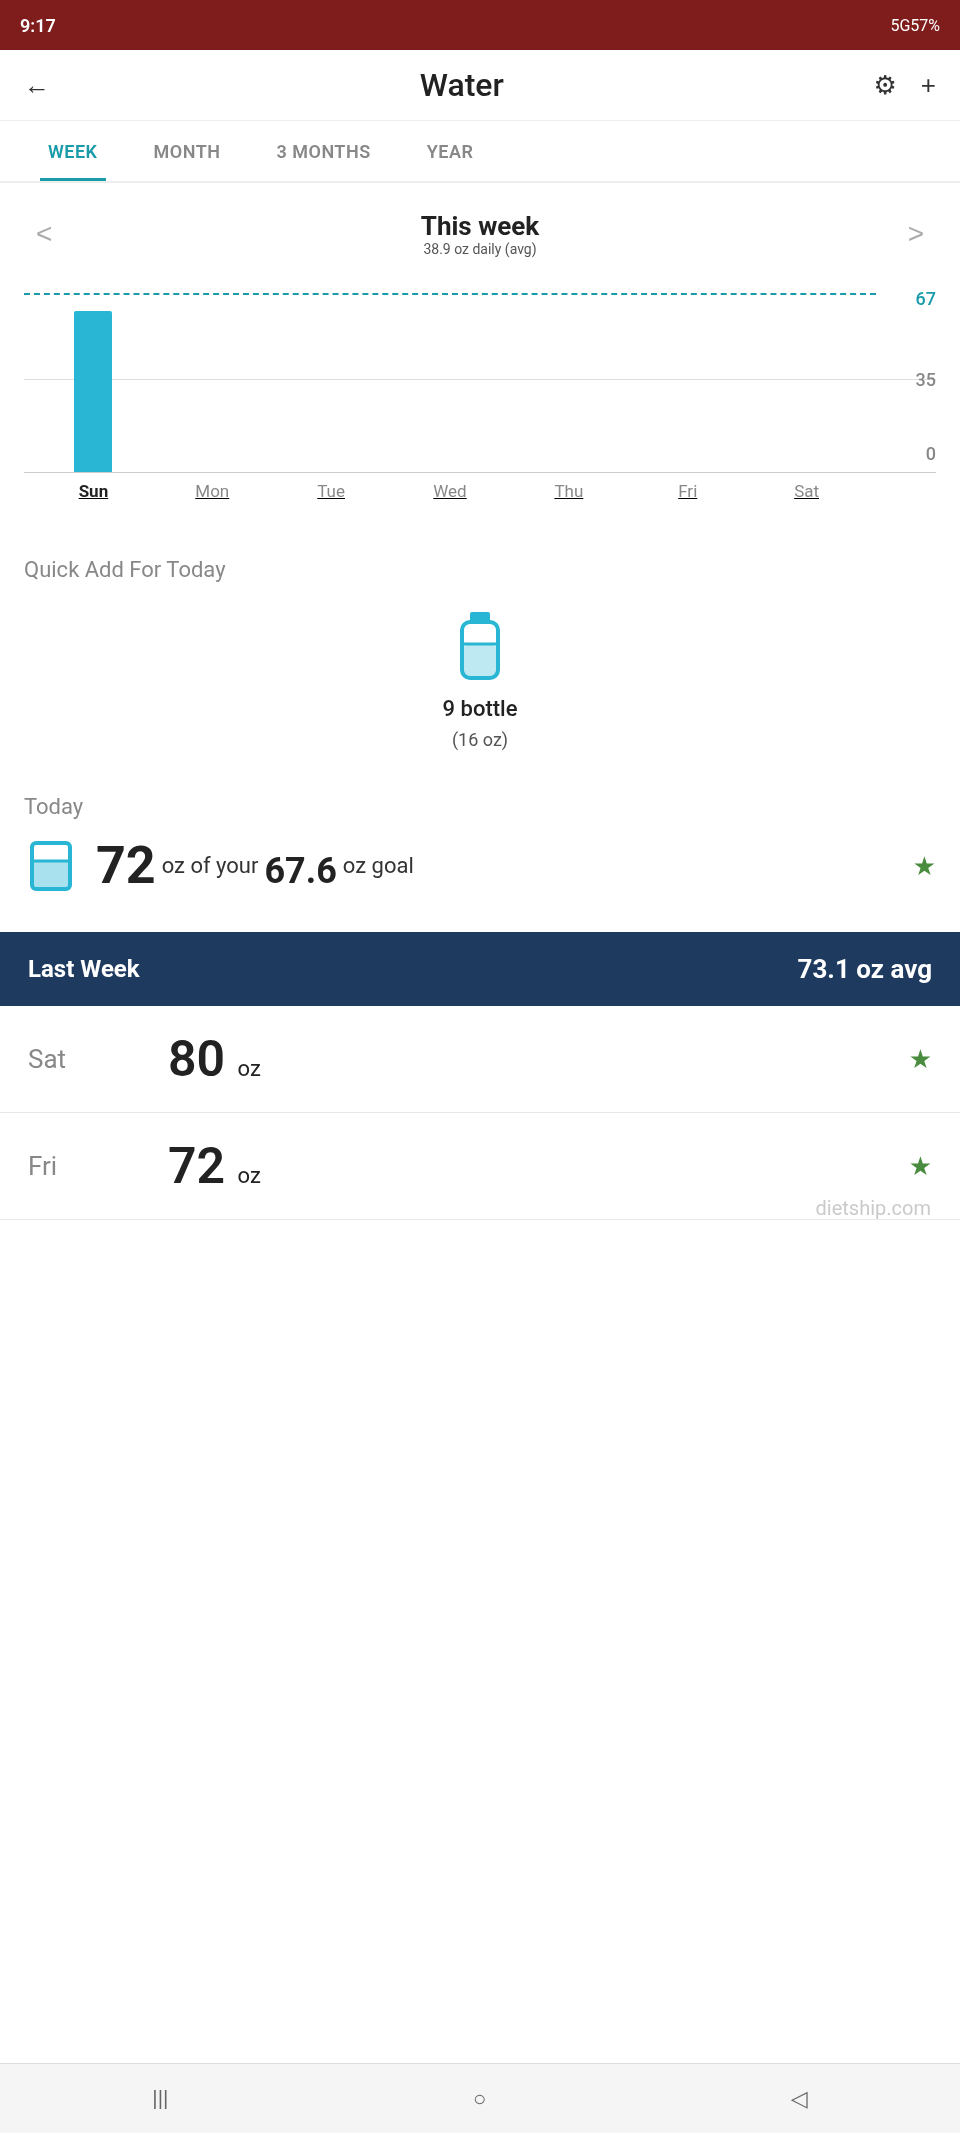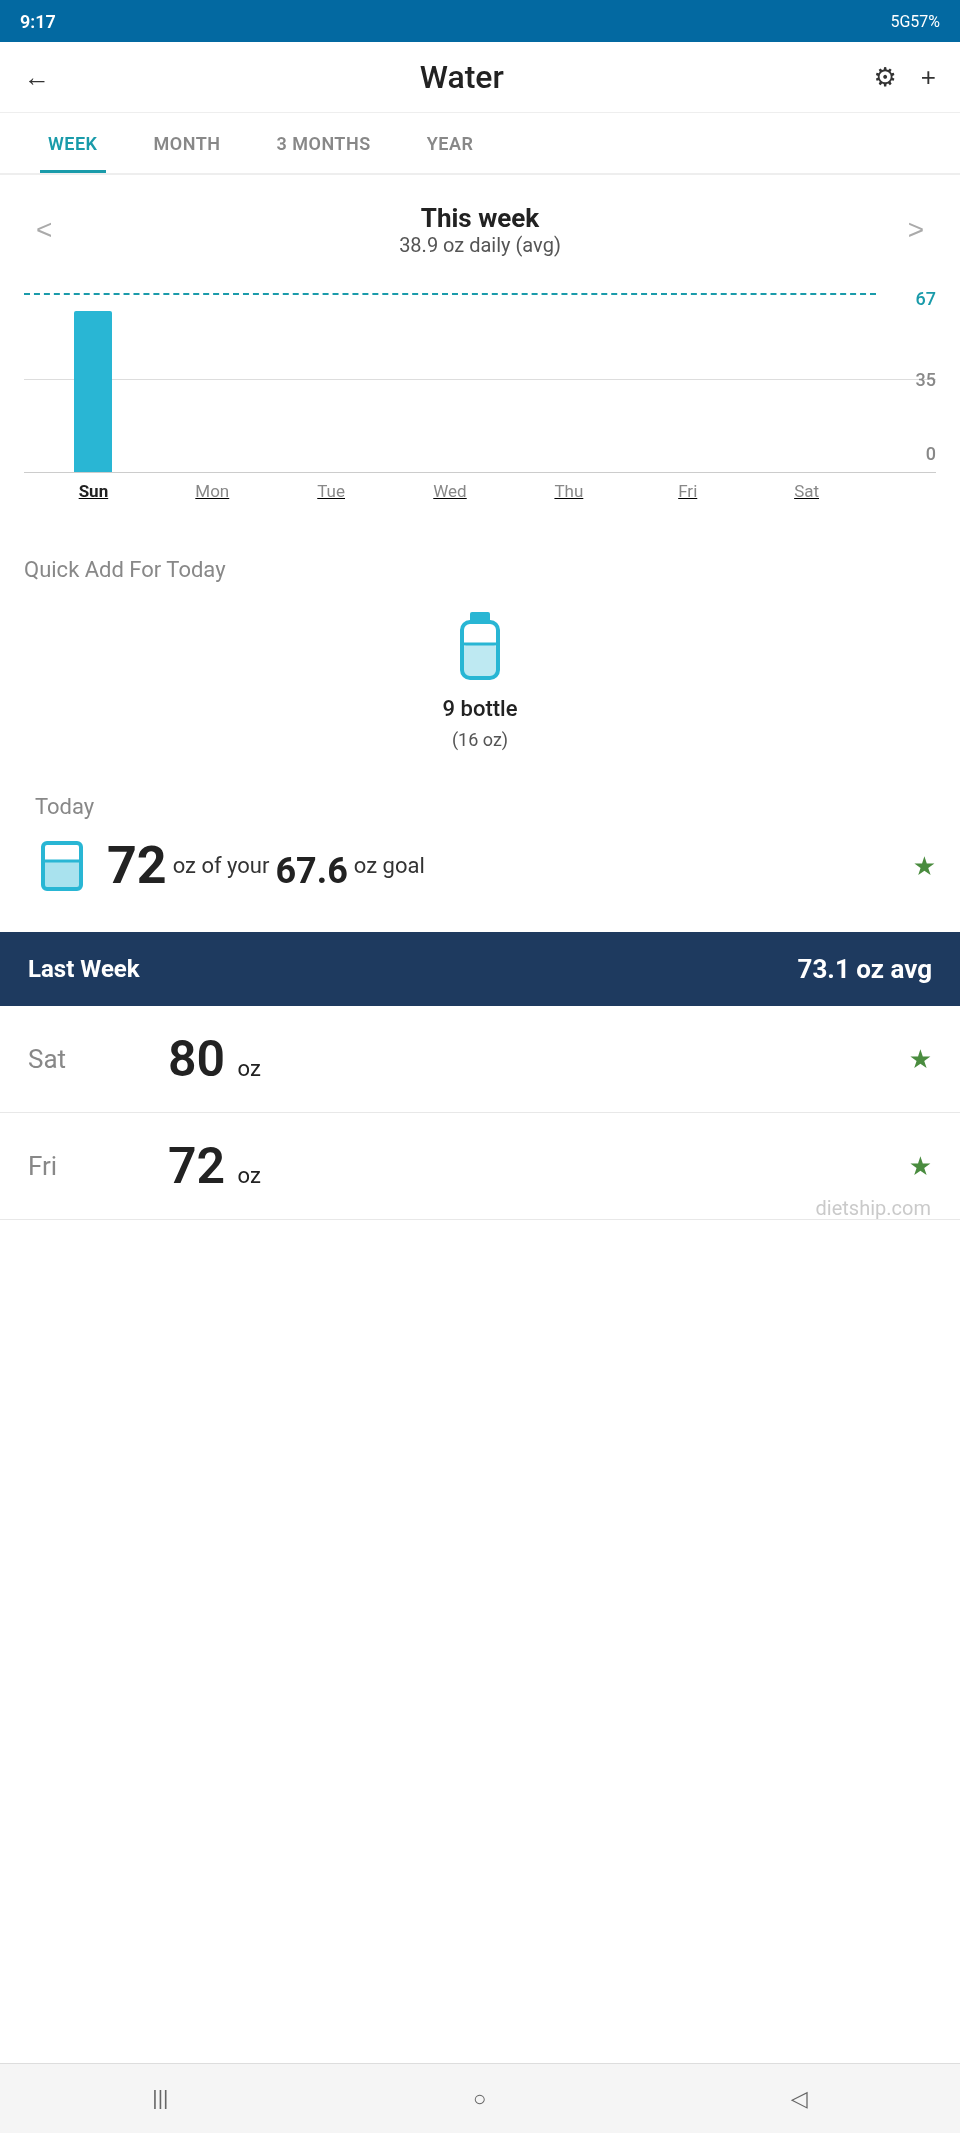--- a/index.html
+++ b/index.html
@@ -7,27 +7,27 @@
     body {
       font-family: -apple-system, BlinkMacSystemFont, 'Segoe UI', Roboto, sans-serif;
       background: #fff;
       width: 960px;
       min-height: 2133px;
       overflow-x: hidden;
     }
 
     
     .status-bar {
-      background: #0369a1;
+      background: #7f1d1d;
       color: white;
       display: flex;
       justify-content: space-between;
       align-items: center;
       padding: 8px 20px;
-      height: 42px;
+      height: 50px;
     }
     .status-left {
       font-size: 18px;
       font-weight: 600;
     }
     .status-right {
       display: flex;
       align-items: center;
       font-size: 16px;
     }
@@ -88,21 +88,21 @@
     }
     .week-nav-center {
       text-align: center;
     }
     .week-title {
       font-size: 26px;
       font-weight: 700;
       color: #222;
     }
     .week-subtitle {
-      font-size: 20px;
+      font-size: 14px;
       color: #555;
     }
     .nav-arrow {
       background: none;
       border: none;
       font-size: 28px;
       color: #aaa;
       cursor: pointer;
     }
 
@@ -215,21 +215,20 @@
     }
     .quick-add-sub {
       font-size: 18px;
       color: #555;
       text-align: center;
     }
 
     
     .today-section {
       padding: 16px 24px;
-      margin-left: 11px;
     }
     .today-label {
       font-size: 22px;
       color: #888;
       margin-bottom: 16px;
     }
     .today-row {
       display: flex;
       align-items: center;
       gap: 18px;

